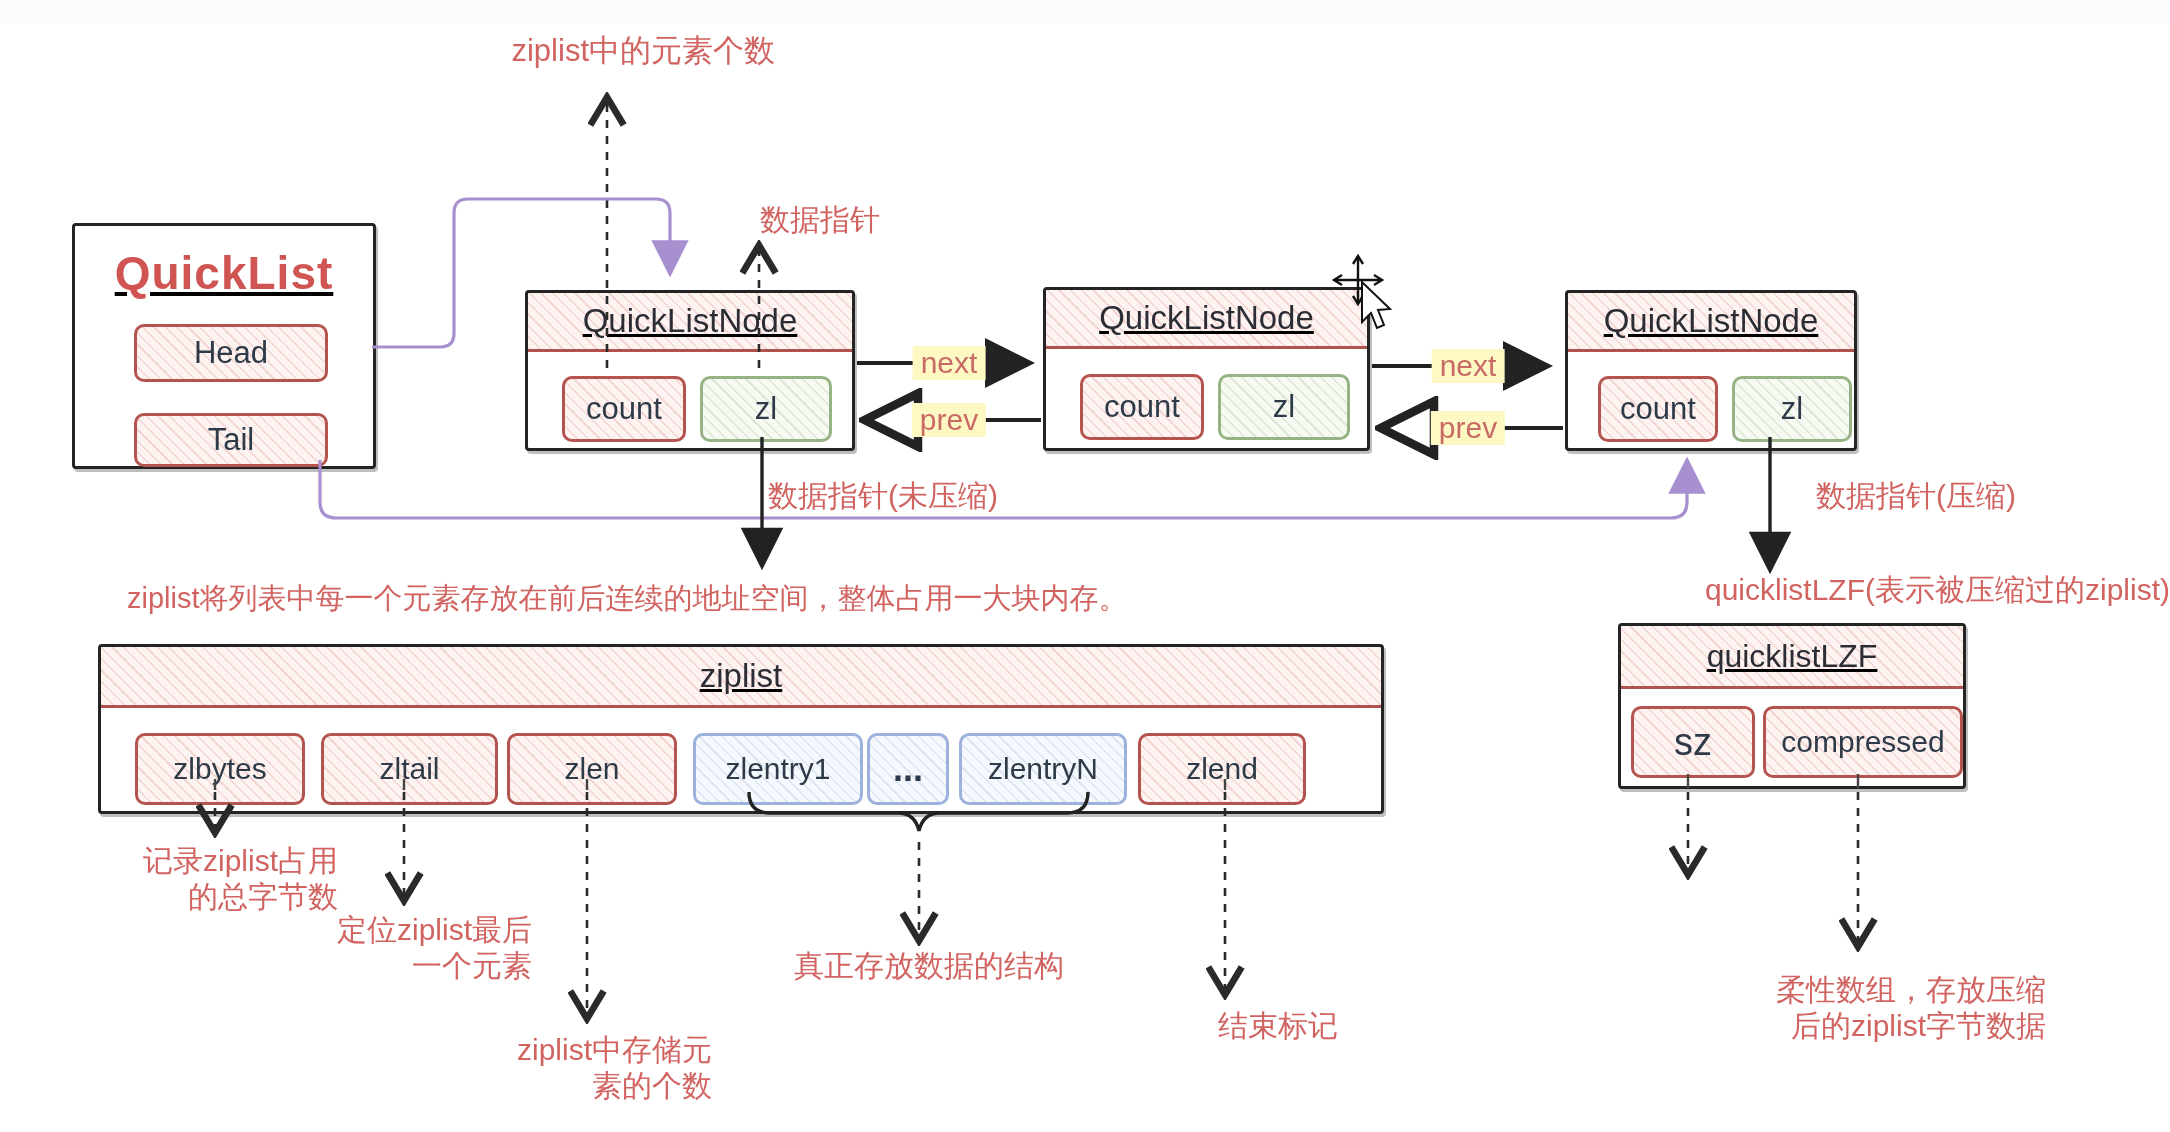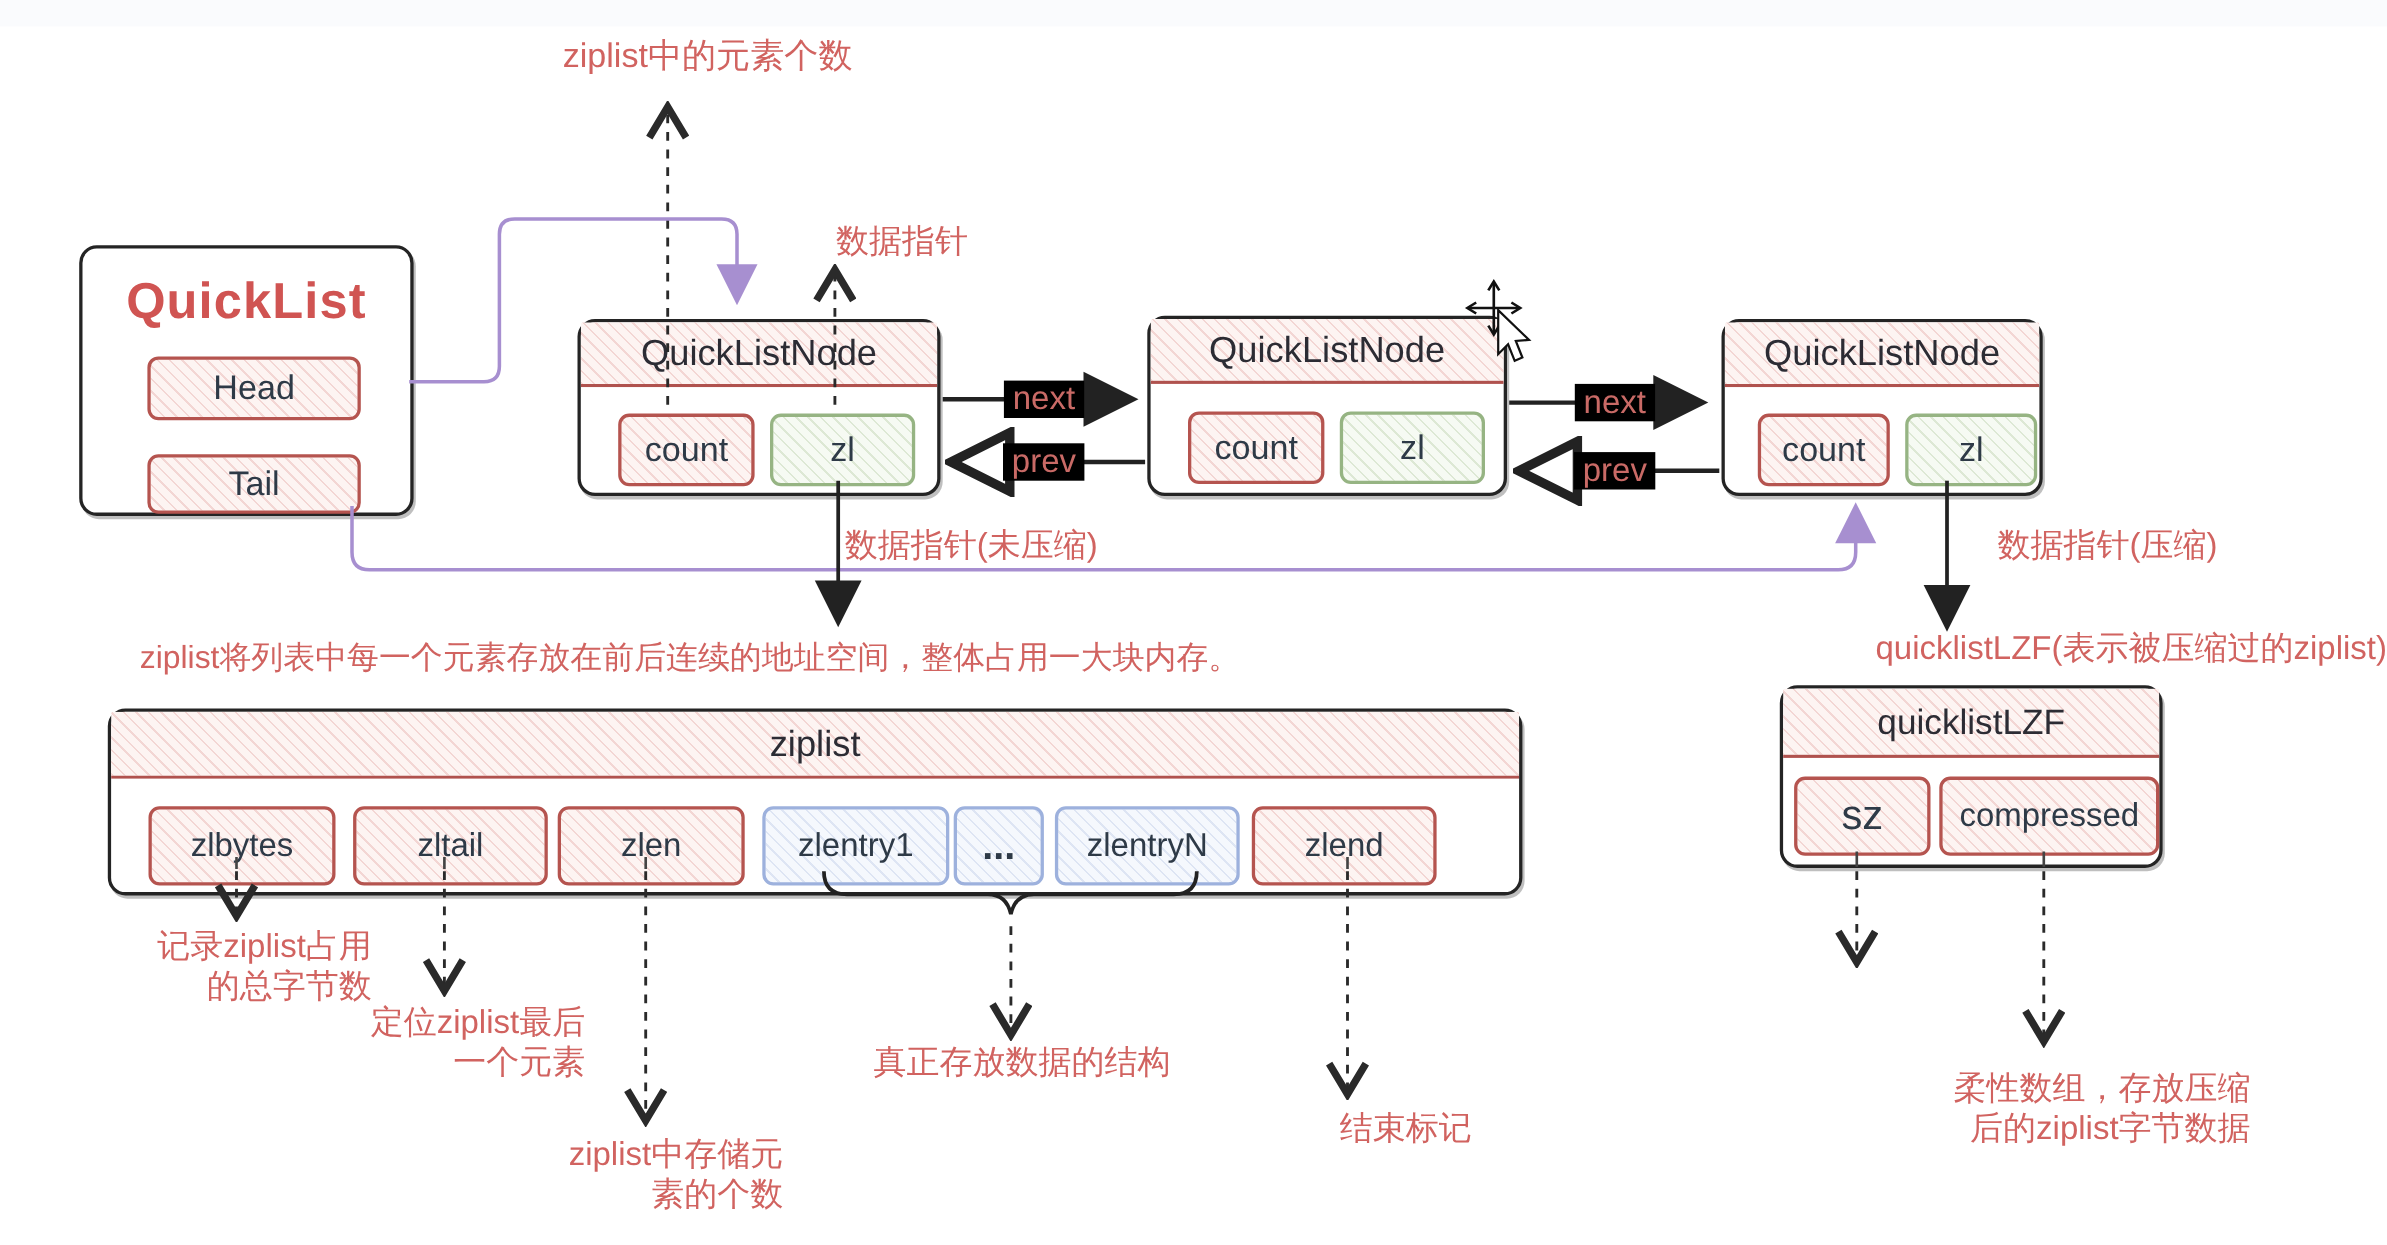--- a/index.html
+++ b/index.html
@@ -4,28 +4,28 @@
 <style>
   html,body{margin:0;padding:0;background:#ffffff;}
   body{font-family:"Liberation Sans","DejaVu Sans",sans-serif;}
   .stage{position:relative;width:2170px;height:1132px;background:#ffffff;overflow:hidden;}
   .top-strip{position:absolute;left:0;top:0;width:2170px;height:24px;background:#fafbfd;}
   .overlay{position:absolute;left:0;top:0;width:2170px;height:1132px;pointer-events:none;z-index:4;}
   .red-note{position:absolute;color:#d16360;text-align:right;font-size:30px;line-height:1.2;white-space:pre-line;z-index:6;}
   .hatch-pink{background-color:#fdf4f2;background-image:repeating-linear-gradient(45deg,rgba(203,94,90,.20) 0px,rgba(203,94,90,.20) 1.6px,transparent 1.6px,transparent 8px);}
   .hatch-green{background-color:#f6faf3;background-image:repeating-linear-gradient(45deg,rgba(132,168,104,.22) 0px,rgba(132,168,104,.22) 1.6px,transparent 1.6px,transparent 8px);}
   .hatch-blue{background-color:#f5f8fd;background-image:repeating-linear-gradient(45deg,rgba(128,152,205,.20) 0px,rgba(128,152,205,.20) 1.6px,transparent 1.6px,transparent 8px);}
-  .outer-box{position:absolute;border:3px solid #242424;border-radius:16px;background:#fff;box-shadow:2px 3px 0 rgba(0,0,0,.25);z-index:3;}
+  .outer-box{position:absolute;border:3px solid #242424;border-radius:4px;background:#fff;box-shadow:2px 3px 0 rgba(0,0,0,.25);z-index:3;text-decoration:underline;}
   .pill{position:absolute;border:3px solid #b5544f;border-radius:10px;display:flex;align-items:center;justify-content:center;color:#2e3a47;font-size:31px;z-index:4;}
   .pill.green{border-color:#96b483;}
   .pill.blue{border-color:#9db1dd;}
   .node-header{height:56px;border-bottom:3px solid #b0524e;display:flex;align-items:center;justify-content:center;color:#2c2c34;font-size:33px;border-radius:2px 2px 0 0;}
   .node-body{position:relative;}
   .ql-title{margin-top:20px;text-align:center;font-size:46px;font-weight:bold;color:#d05452;letter-spacing:1px;}
-  .link-label{position:absolute;transform:translate(-50%,-50%);background:#000000;padding:0 8px;color:#c96a66;font-size:30px;z-index:5;}
+  .link-label{position:absolute;transform:translate(-50%,-50%);background:#fef9c3;padding:0 8px;color:#c96a66;font-size:30px;z-index:5;}
   .header-label{display:flex;align-items:center;justify-content:center;color:#2c2c34;}
   .cursor-wrap{position:absolute;z-index:9;}
 </style>
 </head>
 <body>
 
 <div class="stage">
   <div class="top-strip"></div>
 
   <svg class="overlay" viewBox="0 0 2170 1132">

